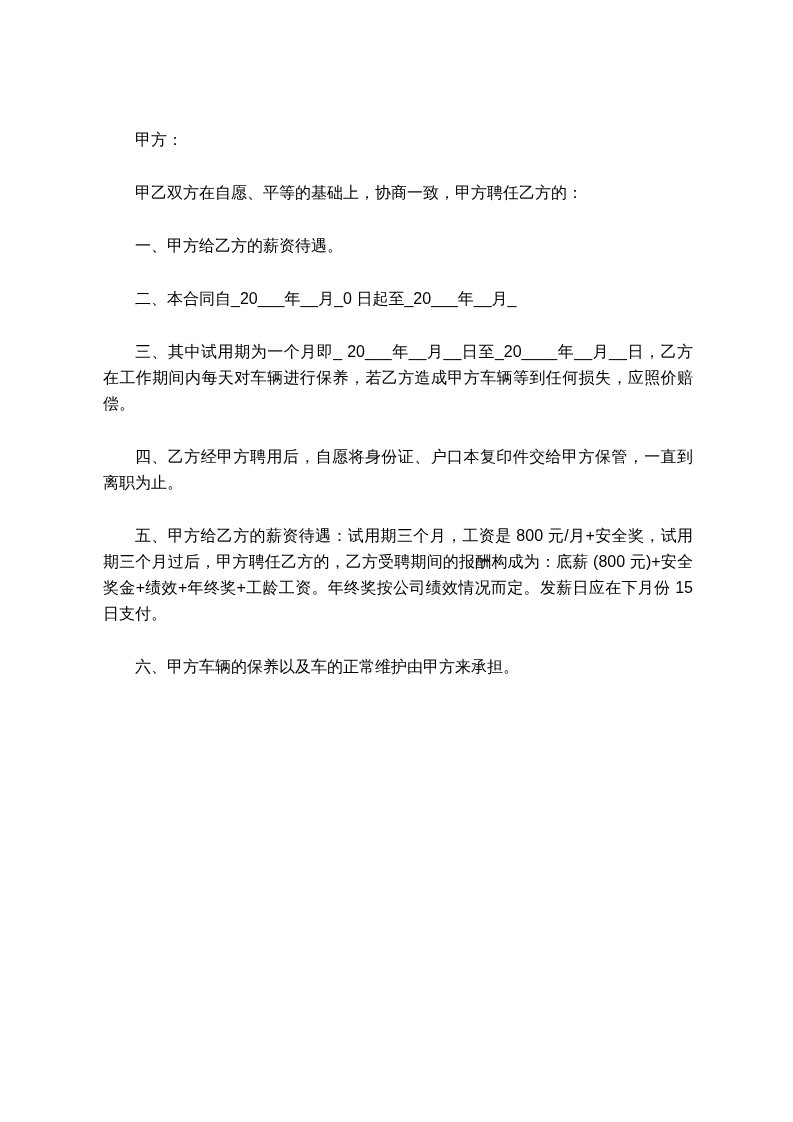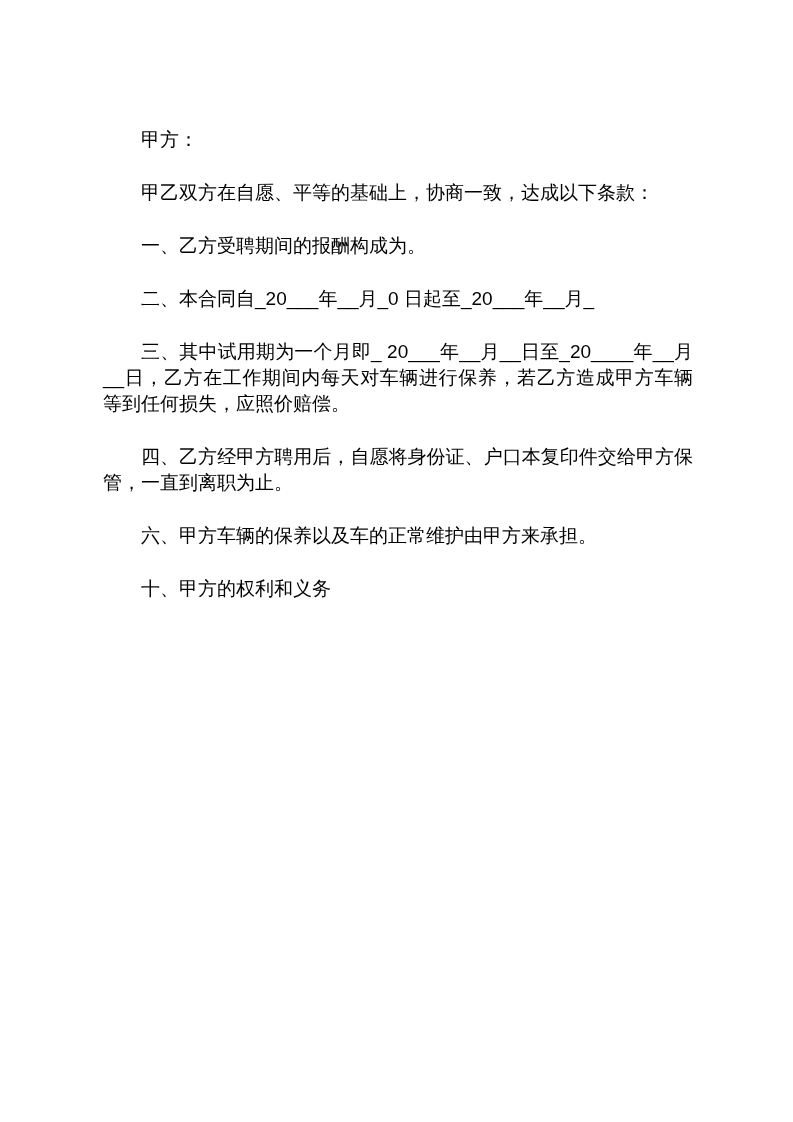--- a/index.html
+++ b/index.html
@@ -9,36 +9,36 @@
   }
   .page {
     position: relative;
     width: 793px;
     height: 1122px;
     box-sizing: border-box;
     padding: 127px 100px 28px 103px;
     background: #ffffff;
     color: #000000;
     font-family: "Liberation Sans", "DejaVu Sans", sans-serif;
-    font-size: 19px;
+    font-size: 16px;
     line-height: 26px;
     overflow: hidden;
   }
   .page p {
     margin: 0 0 27px 0;
     text-indent: 2em;
     text-align: justify;
     word-break: break-all;
   }
 </style>
 </head>
 <body>
 
 <div class="page">
   <p>甲方：</p>
-  <p>甲乙双方在自愿、平等的基础上，协商一致，达成以下条款：</p>
-  <p>一、乙方受聘期间的报酬构成为。</p>
+  <p>甲乙双方在自愿、平等的基础上，协商一致，甲方聘任乙方的：</p>
+  <p>一、甲方给乙方的薪资待遇。</p>
   <p>二、本合同自_20___年__月_0 日起至_20___年__月_</p>
   <p>三、其中试用期为一个月即_ 20___年__月__日至_20____年__月__日，乙方在工作期间内每天对车辆进行保养，若乙方造成甲方车辆等到任何损失，应照价赔偿。</p>
   <p>四、乙方经甲方聘用后，自愿将身份证、户口本复印件交给甲方保管，一直到离职为止。</p>
+  <p>五、甲方给乙方的薪资待遇：试用期三个月，工资是 800 元/月+安全奖，试用期三个月过后，甲方聘任乙方的，乙方受聘期间的报酬构成为：底薪 (800 元)+安全奖金+绩效+年终奖+工龄工资。年终奖按公司绩效情况而定。发薪日应在下月份 15 日支付。</p>
   <p>六、甲方车辆的保养以及车的正常维护由甲方来承担。</p>
-  <p>十、甲方的权利和义务</p>
 </div>
 
 </body></html>

